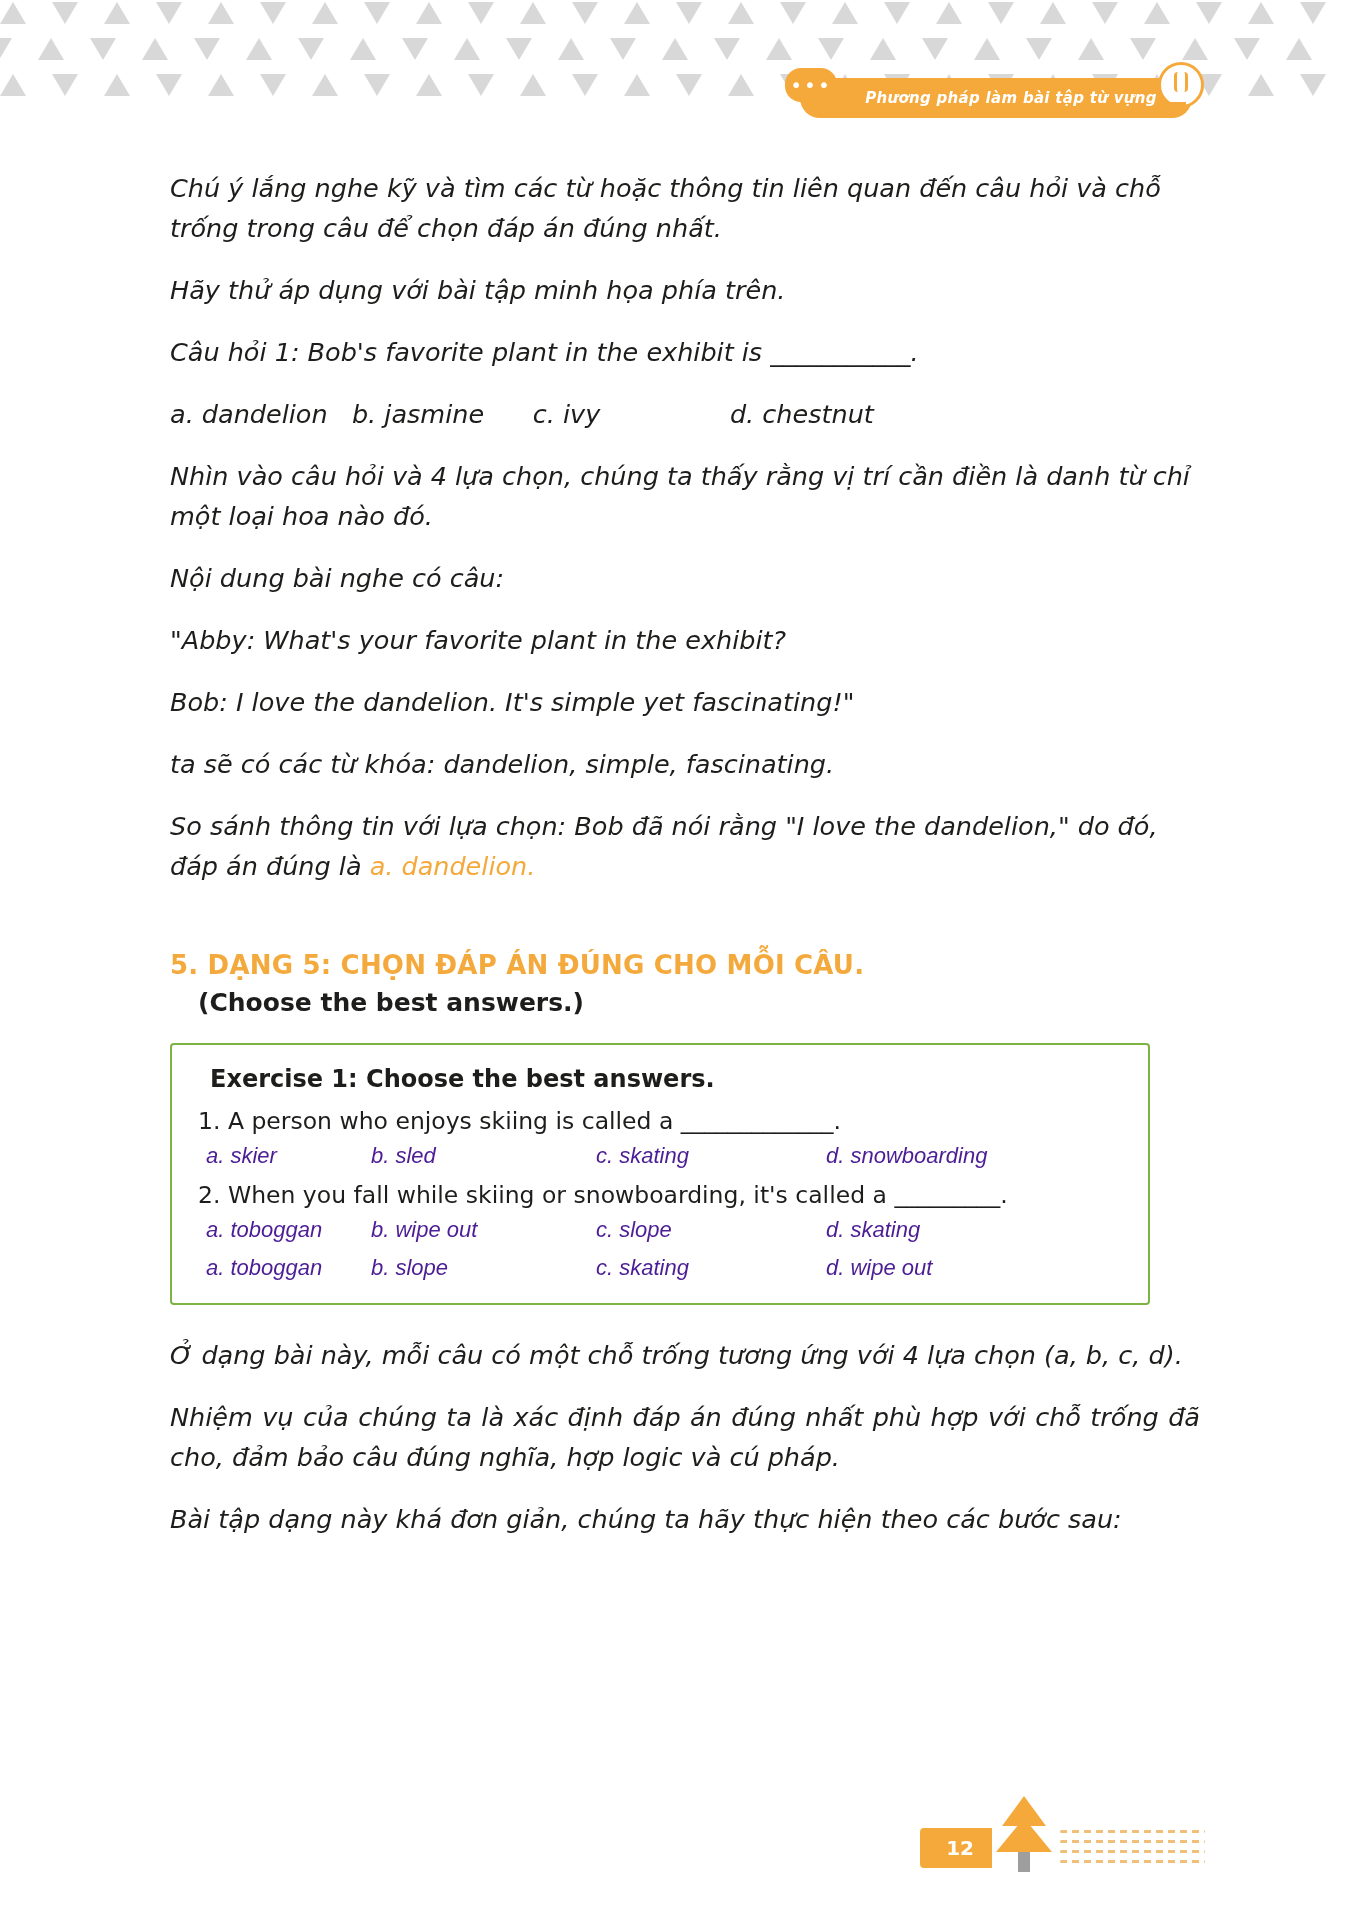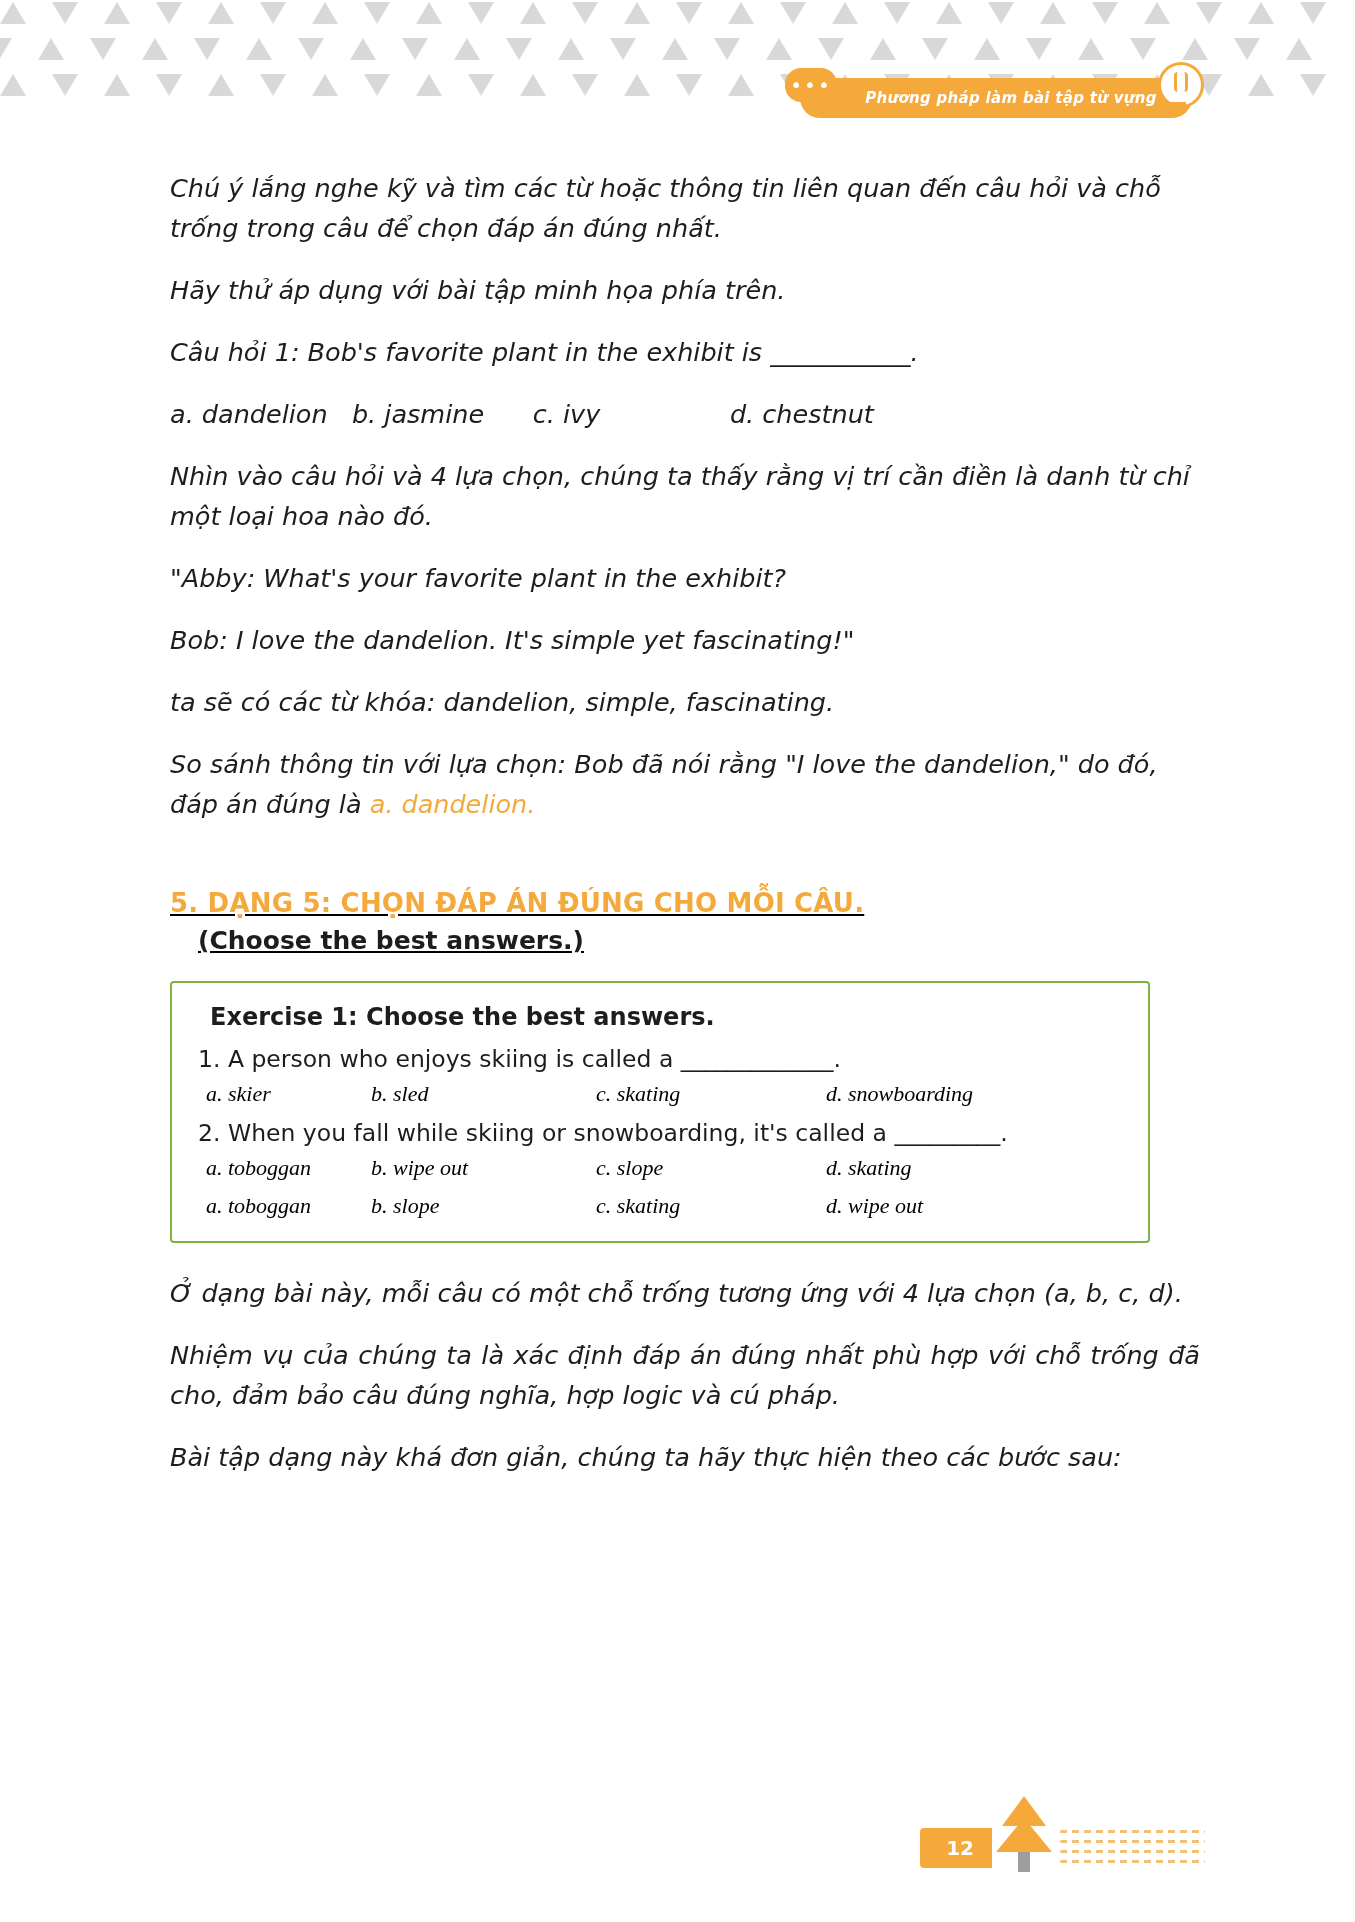--- a/index.html
+++ b/index.html
@@ -153,21 +153,20 @@
   }
   .opts {
     display: block;
     white-space: pre;
   }
 
   
   .section-head {
     margin-top: 64px;
     margin-bottom: 16px;
-    text-decoration: underline;
   }
   .section-title {
     color: #f4a93c;
     font-family: "DejaVu Sans", sans-serif;
     font-weight: bold;
     font-size: 26px;
     letter-spacing: 0.2px;
     margin: 0;
   }
   .section-sub {
@@ -194,24 +193,24 @@
     color: #1d1d1b;
     margin: 0 0 14px 12px;
   }
   .ex-q {
     font-family: "DejaVu Sans", sans-serif;
     font-size: 23.5px;
     color: #1d1d1b;
     margin: 0 0 8px 0;
   }
   .ex-opts {
-    font-family: Liberation Serif, serif;
+    font-family: Liberation Sans, sans-serif;
     font-style: italic;
     font-size: 22px;
-    color: #000000;
+    color: #4c1d95;
     margin: 0 0 12px 8px;
     display: flex;
   }
   .ex-opts span.o1 { width: 165px; }
   .ex-opts span.o2 { width: 225px; }
   .ex-opts span.o3 { width: 230px; }
   .ex-opts span.o4 { width: 230px; }
 
   .after-box p.para {
     font-style: italic;
@@ -313,20 +312,21 @@
   <div class="bulb-base"></div>
 </div>
 
 <div class="content">
 
   <p class="para">Chú ý lắng nghe kỹ và tìm các từ hoặc thông tin liên quan đến câu hỏi và chỗ trống trong câu để chọn đáp án đúng nhất.</p>
   <p class="para">Hãy thử áp dụng với bài tập minh họa phía trên.</p>
   <p class="para">Câu hỏi 1: Bob's favorite plant in the exhibit is ___________.</p>
   <p class="para opts">a. dandelion   b. jasmine      c. ivy                d. chestnut</p>
   <p class="para">Nhìn vào câu hỏi và 4 lựa chọn, chúng ta thấy rằng vị trí cần điền là danh từ chỉ một loại hoa nào đó.</p>
+  <p class="para">Nội dung bài nghe có câu:</p>
   <p class="para">"Abby: What's your favorite plant in the exhibit?</p>
   <p class="para">Bob: I love the dandelion. It's simple yet fascinating!"</p>
   <p class="para">ta sẽ có các từ khóa: dandelion, simple, fascinating.</p>
   <p class="para"><span>So sánh thông tin với lựa chọn: Bob đã nói rằng "I love the dandelion," do đó, đáp án đúng là </span><span class="highlight">a. dandelion.</span></p>
 
   <div class="section-head">
     <h2 class="section-title">5. DẠNG 5: CHỌN ĐÁP ÁN ĐÚNG CHO MỖI CÂU.</h2>
     <div class="section-sub">(Choose the best answers.)</div>
   </div>
 

